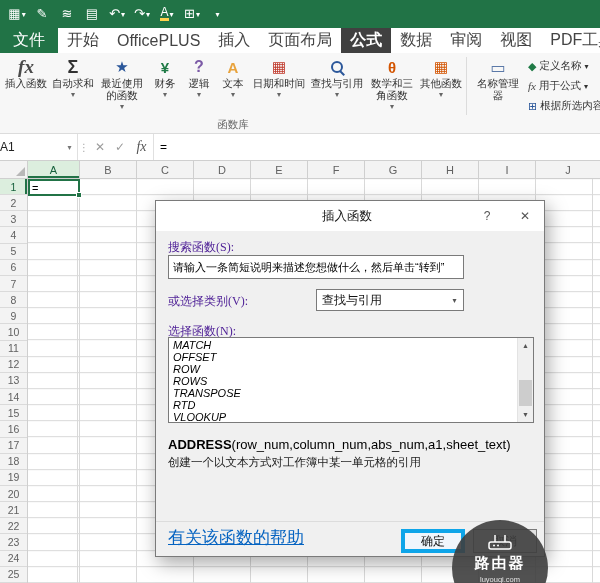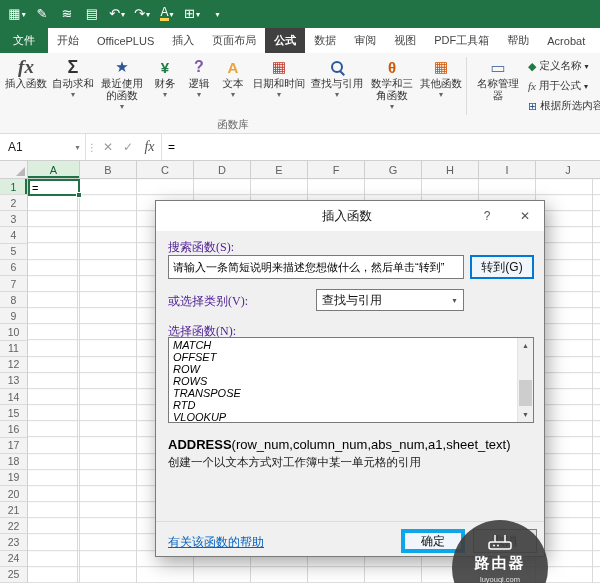--- a/index.html
+++ b/index.html
@@ -10,21 +10,21 @@
   .qat { position:absolute; left:0; top:0; width:600px; height:28px; background:#217346; display:flex; align-items:center; padding-left:6px; gap:3px; z-index:5;}
   .qat-btn { height:24px; min-width:22px; display:flex; align-items:center; justify-content:center; color:#fff; font-size:13px; padding:0 2px; }
   .qat-glyph { line-height:14px; }
   .highlight-icon { border-bottom:3px solid #ffd34d; line-height:11px; font-size:12px; }
   .caret { font-size:8px; color:inherit; }
   .caret::after { content:"▾"; }
   .qat .caret { color:#fff; margin-left:1px; }
 
   
   .tabbar { position:absolute; left:0; top:28px; width:600px; height:25px; background:#fff; display:flex; z-index:5;}
-  .tab { display:flex; align-items:center; padding:0 9px; font-size:11px; color:#444; height:100%; white-space:nowrap; }
+  .tab { display:flex; align-items:center; padding:0 9px; font-size:16px; color:#444; height:100%; white-space:nowrap; }
   .tab.file { background:#217346; color:#fff; padding:0 13px; }
   .tab.active { background:#404040; color:#fff; font-weight:bold; }
 
   
   .ribbon { position:absolute; left:0; top:53px; width:600px; height:81px; background:#f7f7f7; border-bottom:1px solid #dcdcdc; z-index:5;}
   .fn-group { position:absolute; left:2px; top:0; width:462px; height:100%; }
   .fn-buttons { display:flex; align-items:flex-start; height:66px; }
   .rb { display:flex; flex-direction:column; align-items:center; padding-top:4px; height:64px; }
   .rb .rbi { height:20px; display:flex; align-items:center; justify-content:center; font-size:15px; font-weight:bold; }
   .rb .rbl { font-size:10.5px; line-height:12px; color:#333; text-align:center; }
@@ -47,21 +47,21 @@
   .names-group { position:absolute; left:470px; top:0; right:0; height:100%; overflow:hidden; }
   .nm-big { position:absolute; left:2px; top:0; width:52px; }
   .nm-icon { color:#5b79a8; font-size:16px !important; }
   .names-col { position:absolute; left:58px; top:3px; width:76px; }
   .nm-item { display:flex; align-items:center; height:20px; font-size:10.5px; color:#333; white-space:nowrap; overflow:hidden; gap:3px; }
   .nm-item .rbi { font-size:11px; height:auto; }
   .defname-icon{color:#1f7a46} .useformula-icon{color:#4a4a4a;font-family:"Liberation Serif",serif;font-style:italic} .fromsel-icon{color:#2b579a}
 
   
   .fbar { position:absolute; left:0; top:134px; width:600px; height:27px; background:#fff; border-bottom:1px solid #cfcfcf; display:flex; align-items:stretch; z-index:5;}
-  .name-box { width:62px; display:flex; align-items:center; padding-left:0; font-size:12px; color:#222;margin-left:8px; }
+  .name-box { width:62px; display:flex; align-items:center; padding-left:0; font-size:12px; color:#222; }
   .name-caret { width:16px; display:flex; align-items:center; justify-content:center; color:#777; border-right:1px solid #e0e0e0; }
   .fb-dots { width:12px; display:flex; align-items:center; justify-content:center; color:#aaa; font-size:10px; }
   .fb-btn { width:20px; display:flex; align-items:center; justify-content:center; font-size:12px; color:#9b9b9b; }
   .fb-fx { color:#555; font-family:"Liberation Serif","DejaVu Serif",serif; font-style:italic; font-size:14px; border-right:1px solid #e0e0e0; width:24px;}
   .fb-input { flex:1; display:flex; align-items:center; padding-left:6px; font-size:12px; color:#000; }
 
   
   .grid { position:absolute; left:0; top:161px; width:600px; bottom:0; }
   .colhdrs { display:flex; height:18px; background:#f3f3f3; border-bottom:1px solid #cfcfcf; }
   .corner { width:28px; border-right:1px solid #cfcfcf; position:relative; }
@@ -100,21 +100,21 @@
   .sb-up::after{content:"▲"} .sb-down::after{content:"▼"}
   .sb-down { position:absolute; bottom:0; width:100%; }
   .sb-thumb { position:absolute; left:1px; right:1px; bottom:16px; height:26px; background:#cdcdcd; }
   .dlg-sig { position:absolute; left:12px; top:236px; font-size:13px; color:#000; }
   .dlg-sig b { font-weight:bold; }
   .dlg-desc { position:absolute; left:12px; top:254px; font-size:11.5px; color:#222; }
   .dlg-divider { position:absolute; left:0; right:0; top:320px; height:1px; background:#dcdcdc; }
   .dlg-btn { position:absolute; top:328px; width:64px; height:24px; display:flex; align-items:center; justify-content:center; font-size:12px; color:#111; }
   .dlg-ok { left:245px; border:4px solid #0ea5e9; background:#f0f6fc; }
   .dlg-cancel { left:317px; border:1px solid #7a7a7a; background:#e1e1e1; }
-  .dlg-help { position:absolute; left:12px; top:333px; font-size:12px; color:#0563c1; text-decoration:underline; }
+  .dlg-help { position:absolute; left:12px; top:325px; font-size:17px; color:#0563c1; text-decoration:underline; }
 
   
   .watermark { position:absolute; left:452px; top:520px; width:96px; height:96px; border-radius:50%; background:rgba(62,62,62,.9); z-index:20; display:flex; flex-direction:column; align-items:center; padding-top:14px; color:#fff; }
   .wm-title { font-size:15px; font-weight:bold; letter-spacing:2px; margin-top:2px; }
   .wm-sub { font-size:7.5px; color:rgba(255,255,255,.85); margin-top:2px; }
 </style>
 </head>
 <body>
 
 <div class="qat">
@@ -323,21 +323,20 @@
     <div class="dlg-title-text">插入函数</div>
     <div class="dlg-sysbtn">
         <span>?</span>
       </div>
     <div class="dlg-sysbtn">
         <span>✕</span>
       </div>
   </div>
   <div class="dlg-label" style="left:12px; top:38px;">搜索函数(S):</div>
   <input class="dlg-input" value="请输入一条简短说明来描述您想做什么，然后单击“转到”" style="">
-  <div class="dlg-go">转到(G)</div>
   <div class="dlg-label" style="left:12px; top:92px;">或选择类别(V):</div>
   <div class="combo">
     <div class="combo-val">查找与引用</div>
     <div class="combo-btn">
         <span class="caret"></span>
       </div>
   </div>
   <div class="dlg-label" style="left:12px; top:122px;">选择函数(N):</div>
   <div class="listbox">
     <div class="list-items">

